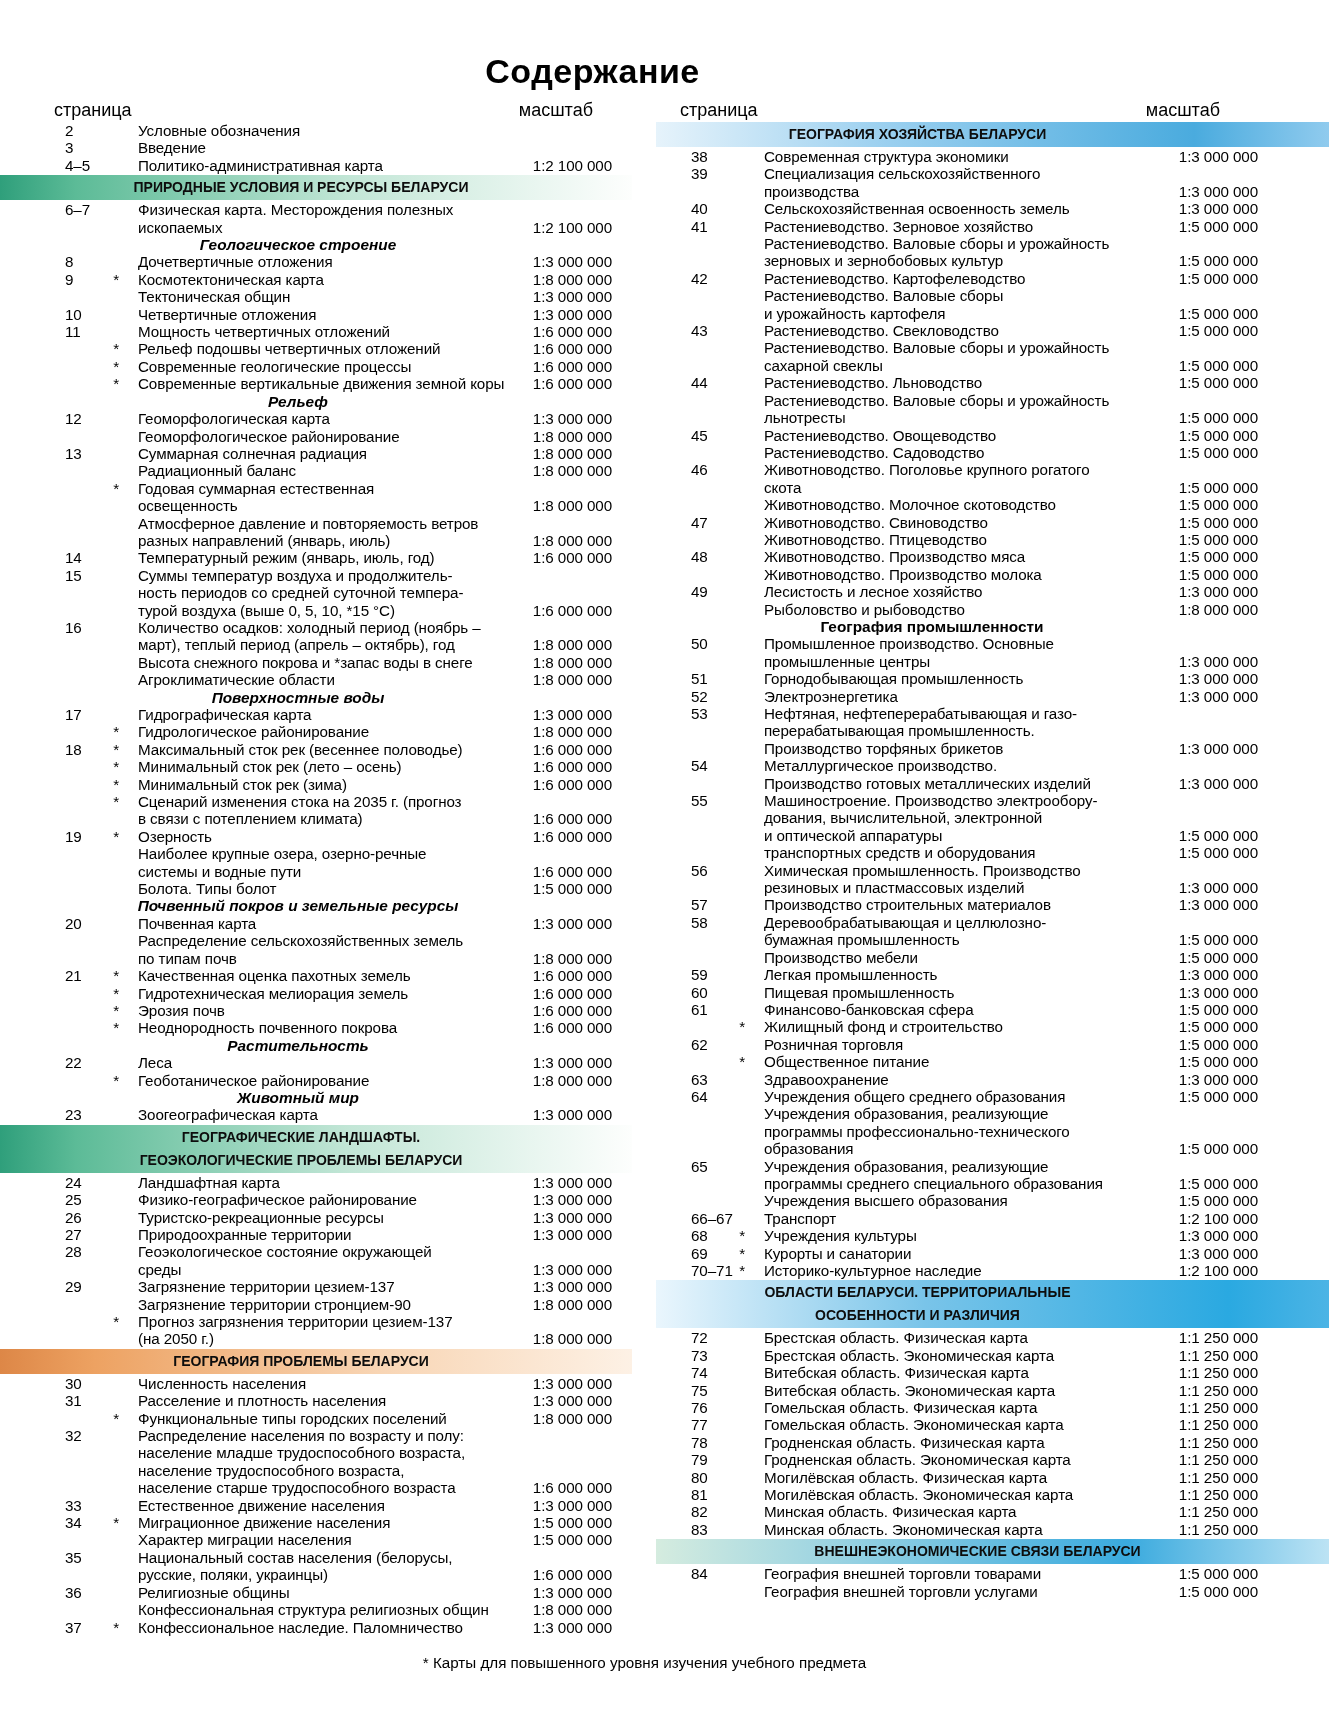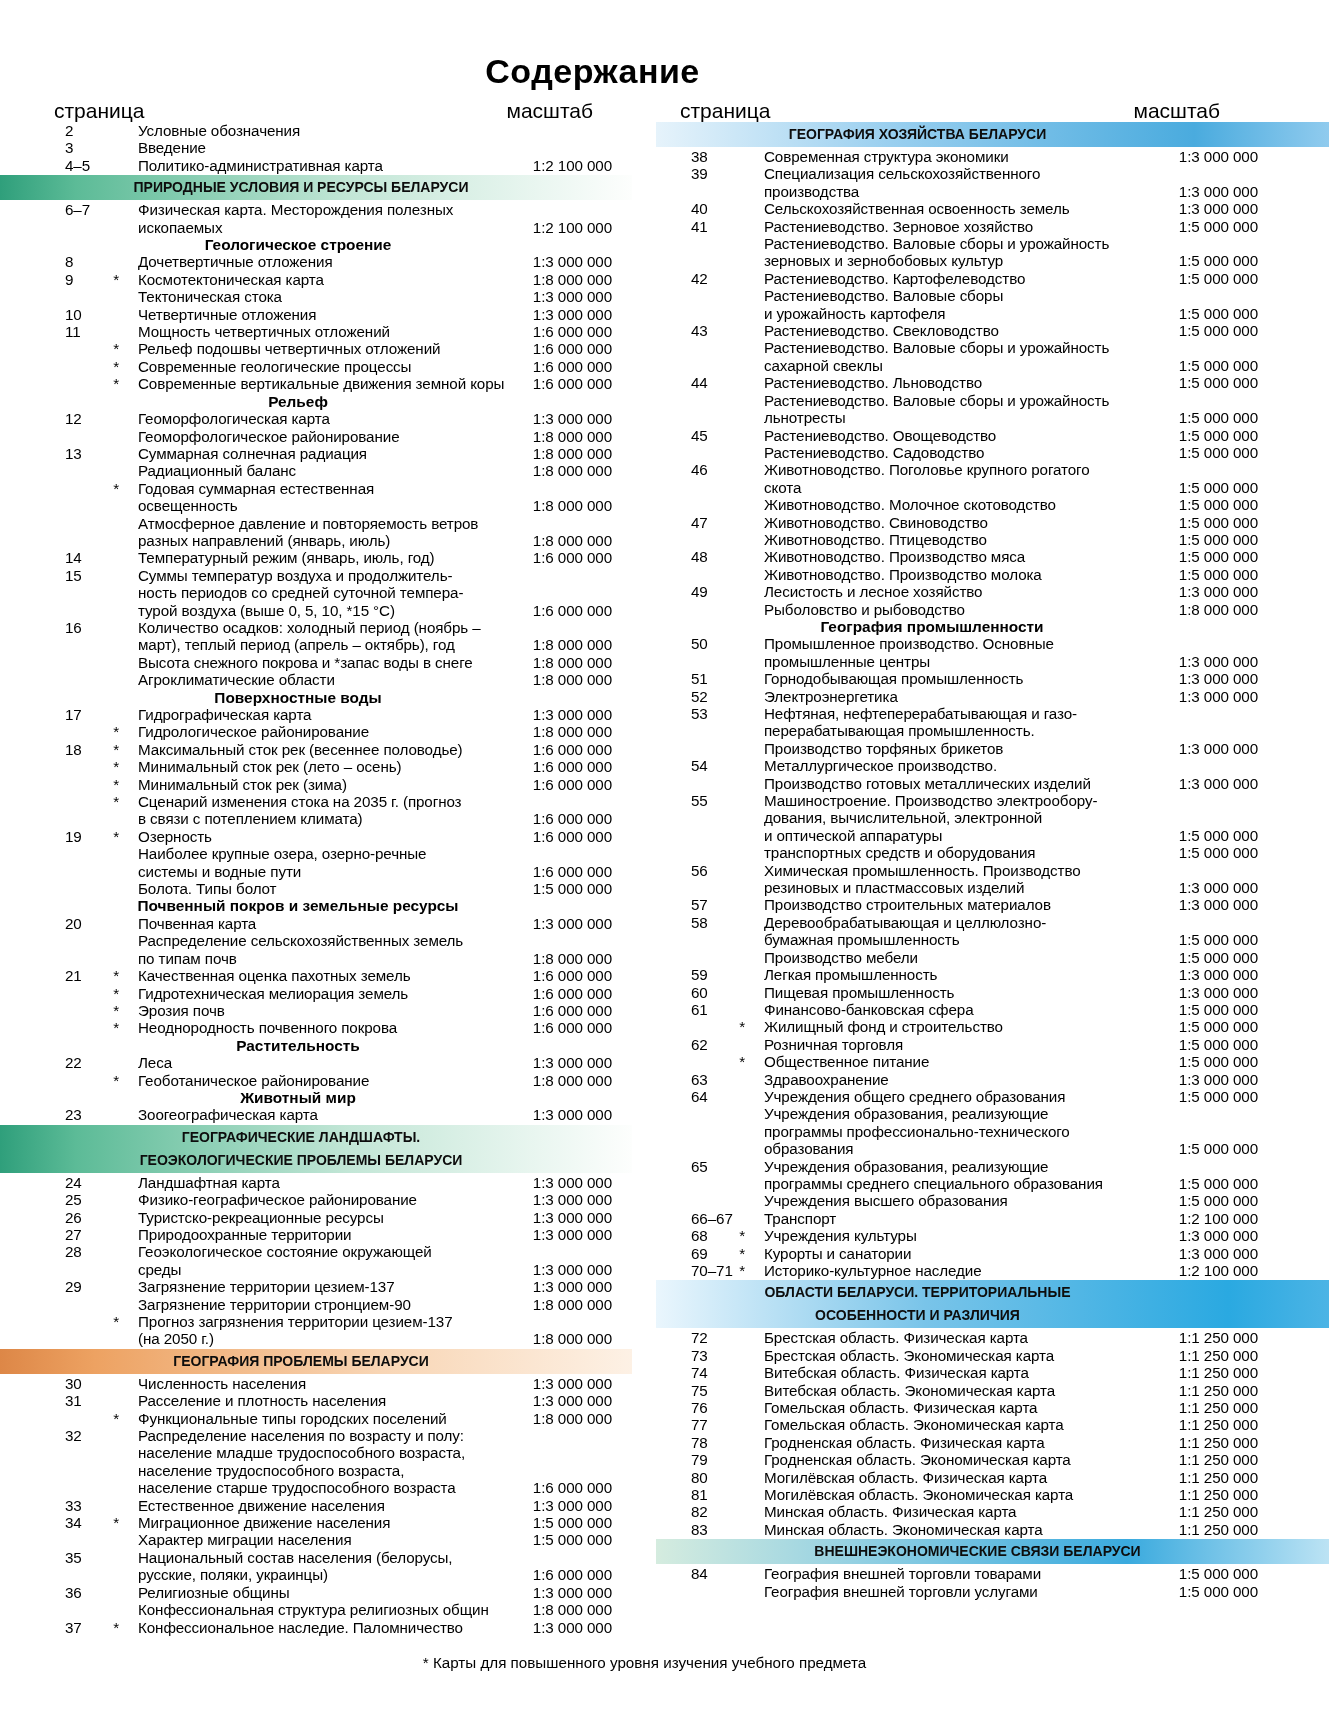--- a/index.html
+++ b/index.html
@@ -10,31 +10,31 @@
     box-sizing:border-box;
   }
   .title{
     margin:0;padding-top:52px;font-size:34px;font-weight:bold;
     text-align:center;position:relative;left:-72px;letter-spacing:0.5px;
   }
   .cols{display:flex;gap:64px;padding:10px 71px 0 50px;box-sizing:border-box;}
   .col{flex:none;}
   .col-l{width:562px;}
   .col-r{width:582px;}
-  .colhead{display:flex;justify-content:space-between;font-size:21px;line-height:19px;margin-bottom:2px;}
+  .colhead{display:flex;justify-content:space-between;font-size:18px;line-height:19px;margin-bottom:2px;}
   .h-page{padding-left:4px;}
   .col-l .h-scale{padding-right:19px;}
   .col-r .h-scale{padding-right:38px;}
   .entry{display:grid;grid-template-columns:50px 22px 1fr auto;line-height:17.4px;font-size:15.2px;letter-spacing:-0.1px;}
   .c-page{padding-left:15px;white-space:nowrap;}
   .c-star{text-align:right;padding-right:3px;white-space:nowrap;}
   .c-title{padding-left:16px;white-space:nowrap;}
   .c-scale{text-align:right;white-space:nowrap;padding-left:6px;}
   .subhead{font-weight:bold;text-align:center;font-size:15.4px;line-height:17.4px;white-space:nowrap;}
-  .sub-l{padding-right:66px;}
+  .sub-l{padding-right:66px;font-style:italic;}
   .sub-r{padding-right:70px;}
   .band{padding:1px 0;margin:1px 0;}
   .band-l{margin-left:-50px;margin-right:-20px;}
   .band-r{margin-left:-20px;margin-right:-71px;}
   .band-line{font-weight:bold;text-align:center;font-size:14px;line-height:23px;white-space:nowrap;color:#0d0d0d;}
   .pr-a{padding-right:30px;}
   .pr-b{padding-right:150px;}
   .footnote{text-align:center;font-size:15.2px;margin-top:18px;position:relative;left:-20px;}
 </style>
 </head>
@@ -92,21 +92,21 @@
           </div>
           <div class="entry">
             <span class="c-page">9</span>
             <span class="c-star">*</span>
             <span class="c-title">Космотектоническая карта</span>
             <span class="c-scale">1:8 000 000</span>
           </div>
           <div class="entry">
             <span class="c-page"></span>
             <span class="c-star"></span>
-            <span class="c-title">Тектоническая стока</span>
+            <span class="c-title">Тектоническая общин</span>
             <span class="c-scale">1:3 000 000</span>
           </div>
           <div class="entry">
             <span class="c-page">10</span>
             <span class="c-star"></span>
             <span class="c-title">Четвертичные отложения</span>
             <span class="c-scale">1:3 000 000</span>
           </div>
           <div class="entry">
             <span class="c-page">11</span>

